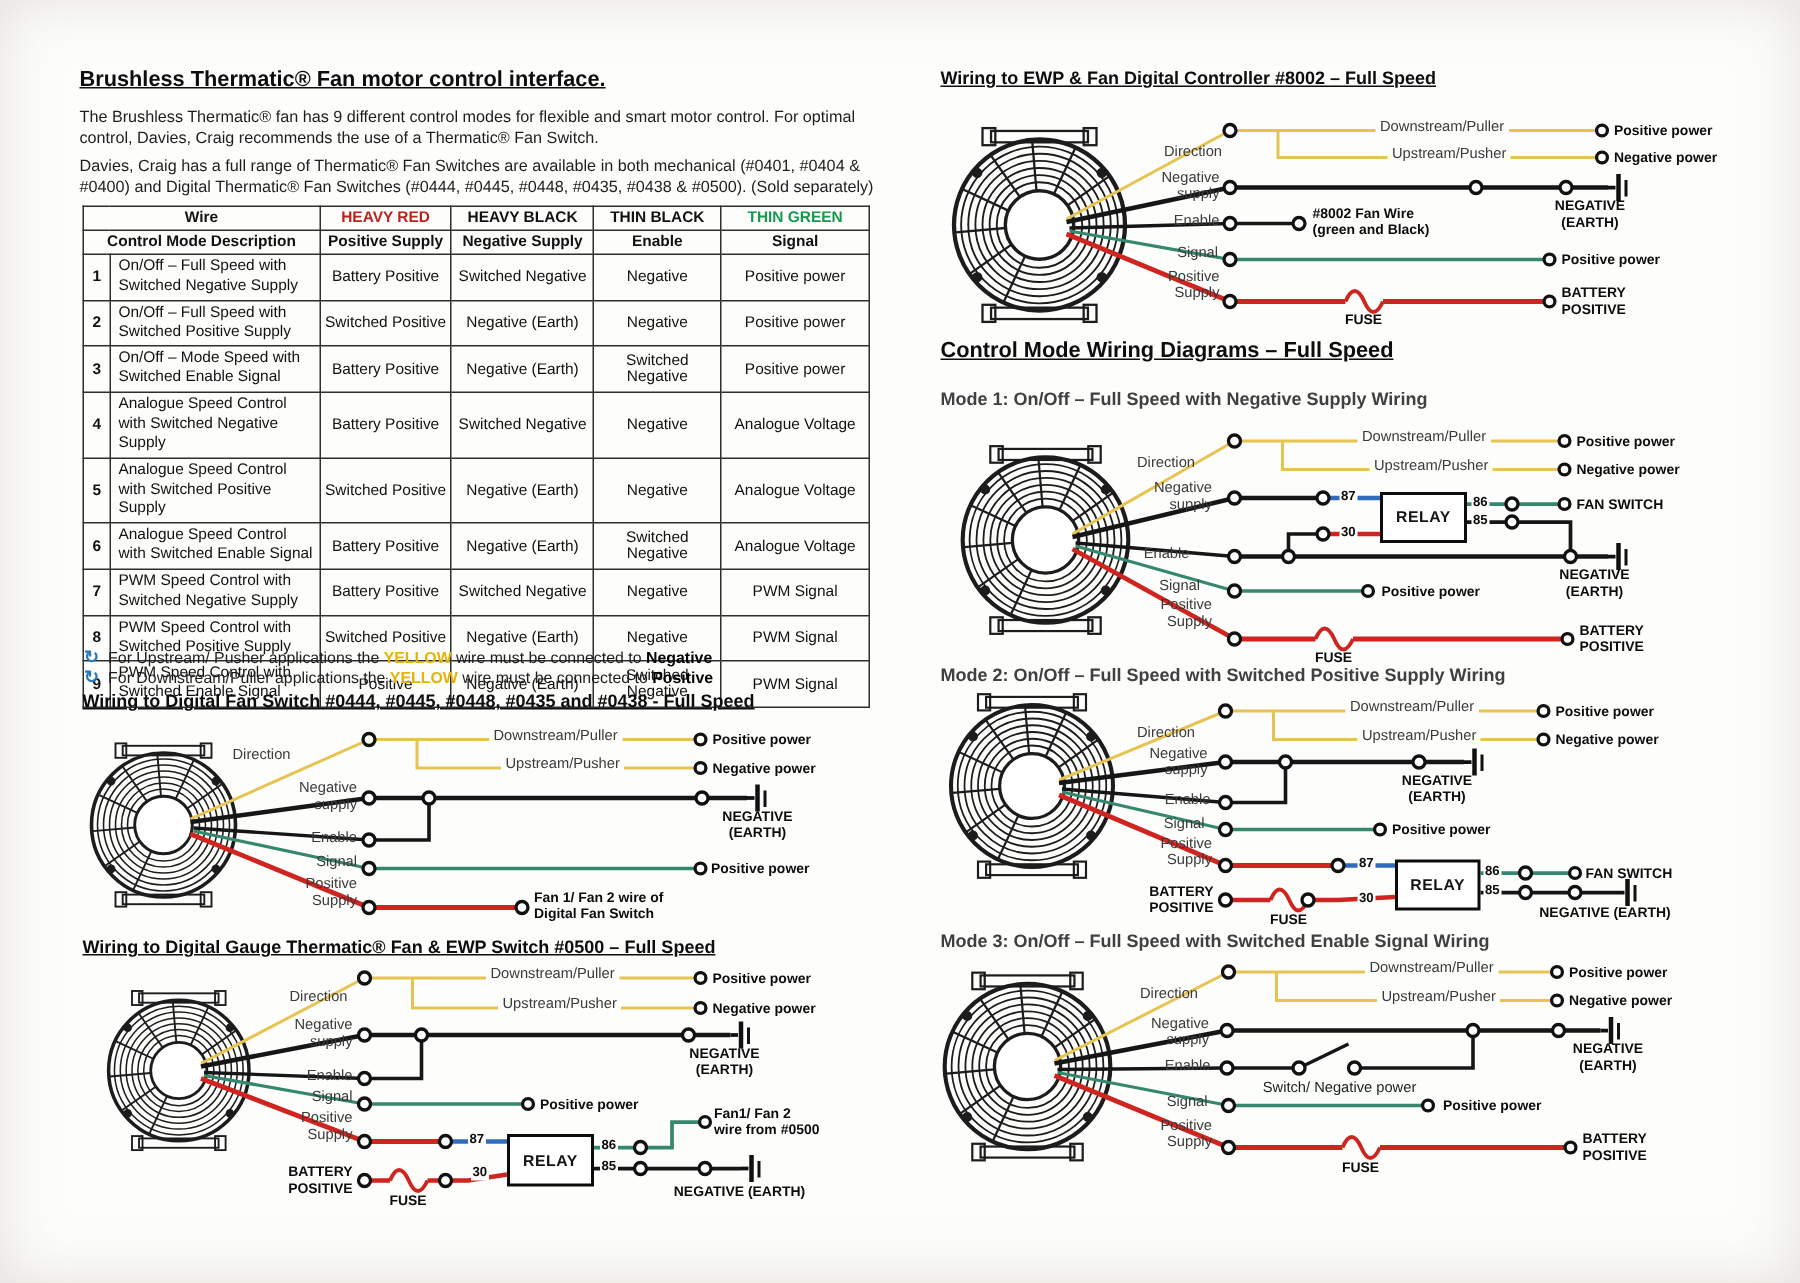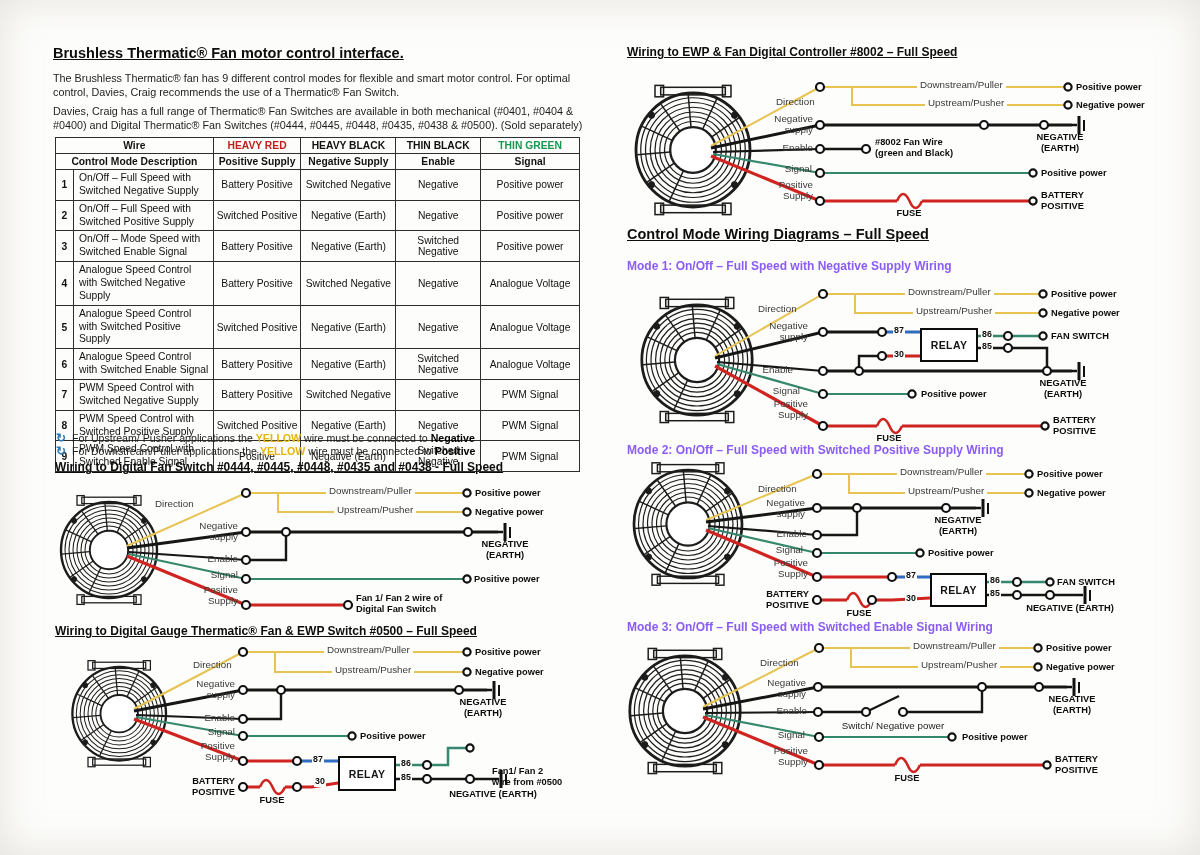--- a/index.html
+++ b/index.html
@@ -1,21 +1,21 @@
 <!DOCTYPE html>
 <html><head>
 <meta charset="utf-8">
 <style>
   html,body{margin:0;padding:0;background:#e9e7e3;}
   .page{position:relative;width:1200px;height:855px;background:#fdfdfb;overflow:hidden;
         font-family:"Liberation Sans",sans-serif;color:#141414;
         box-shadow:inset 0 0 40px rgba(180,175,165,.35);}
   .h1{position:absolute;font-size:14.5px;font-weight:bold;text-decoration:underline;color:#0d0d0d;white-space:nowrap;}
   .h2{position:absolute;font-size:12px;font-weight:bold;text-decoration:underline;color:#0d0d0d;white-space:nowrap;}
-  .h3{position:absolute;font-size:12px;font-weight:bold;color:#8b5cf6;white-space:nowrap;}
+  .h3{position:absolute;font-size:12px;font-weight:bold;color:#404040;white-space:nowrap;}
   .para{position:absolute;font-size:10.8px;line-height:1.32;color:#1d1d1d;}
   
   .wiretable{position:absolute;left:55px;top:137px;width:525px;border-collapse:collapse;font-size:10.3px;color:#111;}
   .wiretable th,.wiretable td{border:1.3px solid #2e2e2e;padding:2px 3px;}
   .wiretable th{font-weight:bold;text-align:center;}
   .wiretable td{text-align:center;}
   .wiretable td.desc{text-align:left;padding-left:5px;line-height:1.25;}
   .wiretable td.num{font-weight:bold;}
   .wiretable tbody tr{height:27px;}
   .c-red{color:#c0201c;}
@@ -306,21 +306,21 @@
     <span class="lbl lblr" style="left:130px;top:98px;width:55px;">Positive
 Supply</span>
     <span class="blb lblc" style="left:390px;top:54px;width:86px;">NEGATIVE
 (EARTH)</span>
     <span class="blb" style="left:310px;top:88px;">Positive power</span>
     <div class="relaybox" style="left:288px;top:113px;width:54px;height:31px;">RELAY</div>
     <span class="pin" style="left:262px;top:112px;">87</span>
     <span class="pin" style="left:264px;top:134px;">30</span>
     <span class="pin" style="left:350px;top:116px;">86</span>
     <span class="pin" style="left:350px;top:130px;">85</span>
-    <span class="blb" style="left:442px;top:94px;margin-top:29px;">Fan1/ Fan 2
+    <span class="blb" style="left:426px;top:94px;">Fan1/ Fan 2
 wire from #0500</span>
     <span class="blb lblc" style="left:388px;top:146px;width:110px;">NEGATIVE  (EARTH)</span>
     <span class="blb lblr" style="left:135px;top:133px;width:50px;">BATTERY
 POSITIVE</span>
     <span class="blb lblc" style="left:206px;top:152px;width:32px;">FUSE</span>
   </div>
 
   <div class="h2" style="left:627px;top:45px;">Wiring to EWP &amp; Fan Digital Controller #8002 – Full Speed</div>
 
   <div class="diagram" style="left:625px;top:68px;width:550px;height:160px;">

